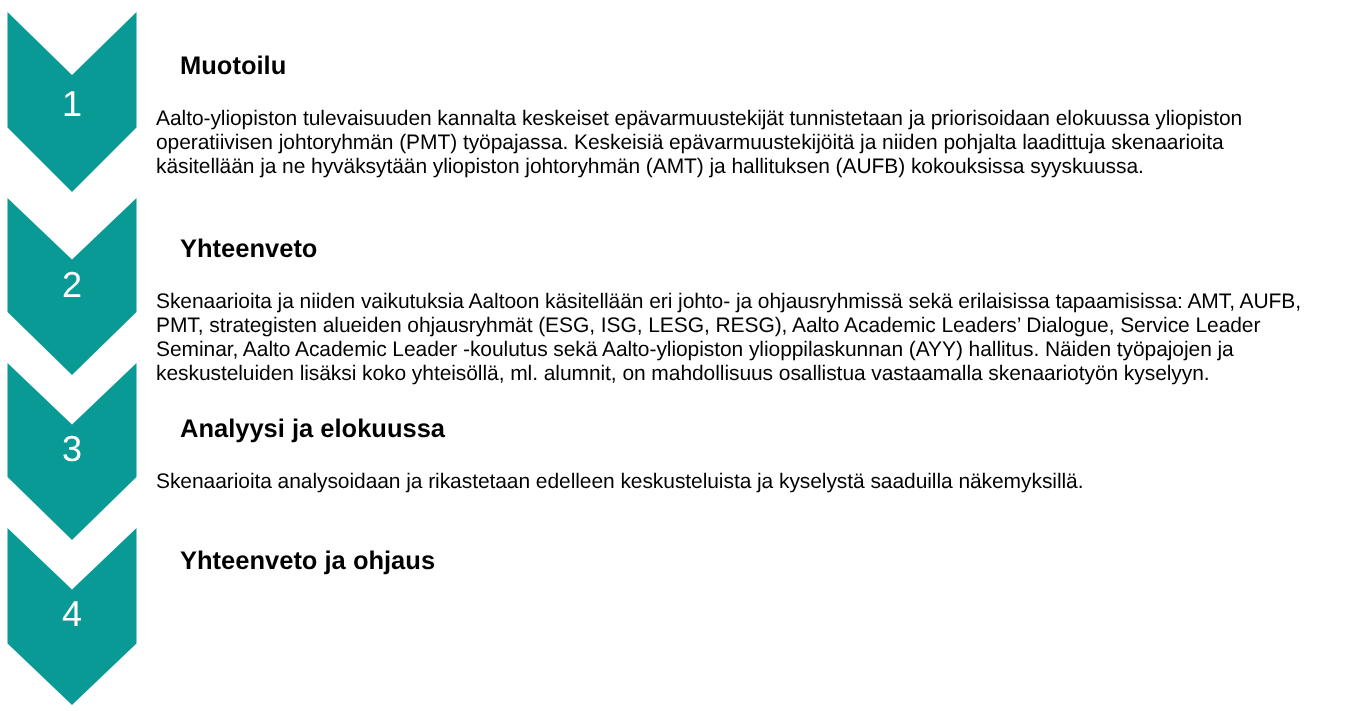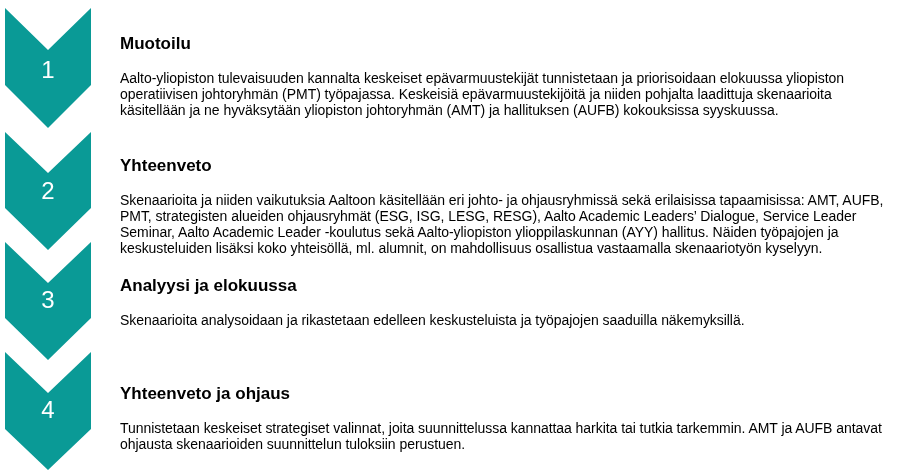--- a/index.html
+++ b/index.html
@@ -3,21 +3,21 @@
 <meta charset="utf-8">
 <style>
   html, body { margin: 0; padding: 0; background: #ffffff; }
   body { width: 914px; height: 474px; position: relative; overflow: hidden;
          font-family: "Liberation Sans", sans-serif; color: #000; }
   .chev { position: absolute; left: 0; top: 0; }
   .chev-num { position: absolute; width: 96px; text-align: center; color: #ffffff;
               font-family: "Liberation Sans", sans-serif; font-size: 24px; line-height: 24px; }
   .step { position: absolute; left: 104px; width: 800px; }
   .step-title { font-weight: bold; font-size: 17px; line-height: 20px; margin: 16px; }
-  .step-body { font-size: 14px; line-height: 16px; margin: 16px; white-space: pre-line; letter-spacing: -0.05px; }
+  .step-body { font-size: 14px; line-height: 16px; margin: 0; white-space: pre-line; letter-spacing: -0.05px; }
 </style>
 </head>
 <body>
 
 <svg class="chev" width="100" height="474" viewBox="0 0 100 474">
   <polygon fill="#0a9a96" points="5,8 48,50 91,8 91,85 48,128 5,85"></polygon>
   <polygon fill="#0a9a96" points="5,132 48,173 91,132 91,208 48,250 5,208"></polygon>
   <polygon fill="#0a9a96" points="5,242 48,283 91,242 91,318 48,360 5,318"></polygon>
   <polygon fill="#0a9a96" points="5,352 48,393 91,352 91,429 48,470 5,429"></polygon>
 </svg>
@@ -37,20 +37,18 @@
 <div class="step" style="top:140px;">
   <h3 class="step-title">Yhteenveto</h3>
   <p class="step-body">Skenaarioita ja niiden vaikutuksia Aaltoon käsitellään eri johto- ja ohjausryhmissä sekä erilaisissa tapaamisissa: AMT, AUFB,
 PMT, strategisten alueiden ohjausryhmät (ESG, ISG, LESG, RESG), Aalto Academic Leaders’ Dialogue, Service Leader
 Seminar, Aalto Academic Leader -koulutus sekä Aalto-yliopiston ylioppilaskunnan (AYY) hallitus. Näiden työpajojen ja
 keskusteluiden lisäksi koko yhteisöllä, ml. alumnit, on mahdollisuus osallistua vastaamalla skenaariotyön kyselyyn.</p>
 </div>
 
 <div class="step" style="top:260px;">
   <h3 class="step-title">Analyysi ja elokuussa</h3>
-  <p class="step-body">Skenaarioita analysoidaan ja rikastetaan edelleen keskusteluista ja työpajojen saaduilla näkemyksillä.</p>
+  <p class="step-body">Skenaarioita analysoidaan ja rikastetaan edelleen keskusteluista ja kyselystä saaduilla näkemyksillä.</p>
 </div>
 
-<div class="step" style="top:368px;">
+<div class="step" style="top:348px;">
   <h3 class="step-title">Yhteenveto ja ohjaus</h3>
-  <p class="step-body">Tunnistetaan keskeiset strategiset valinnat, joita suunnittelussa kannattaa harkita tai tutkia tarkemmin. AMT ja AUFB antavat
-ohjausta skenaarioiden suunnittelun tuloksiin perustuen.</p>
 </div>
 
 </body></html>

